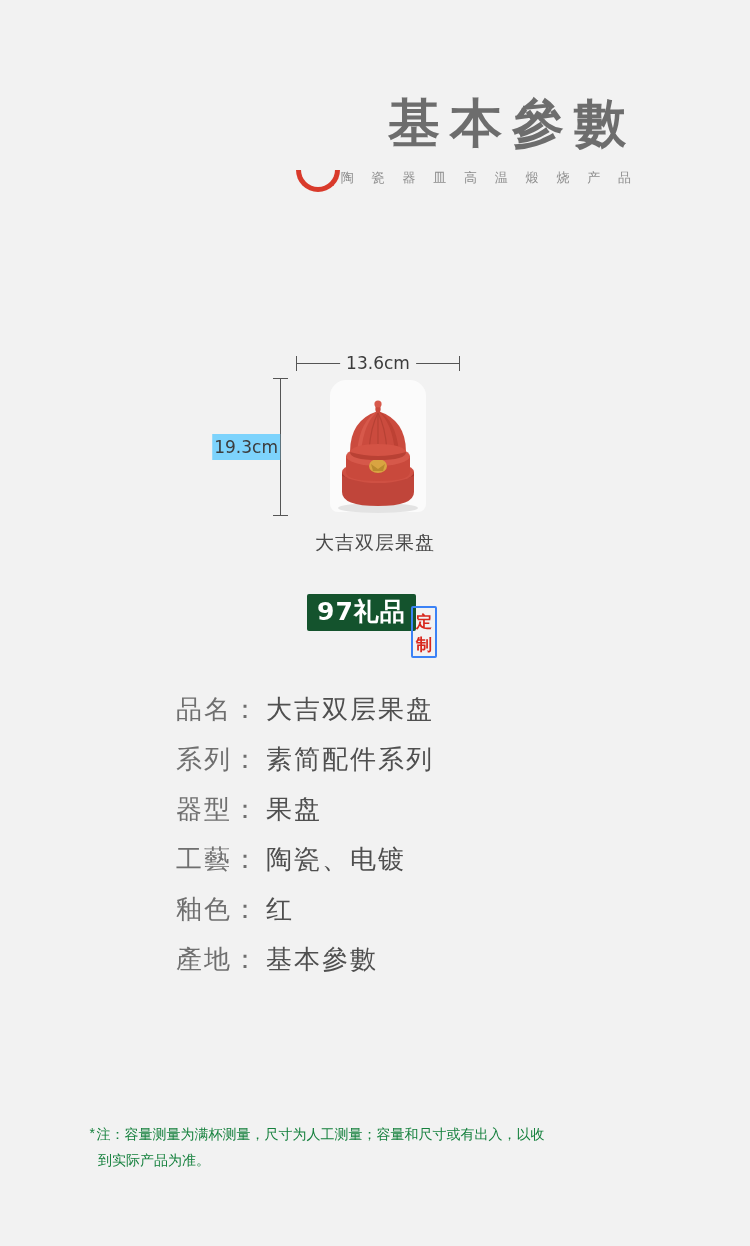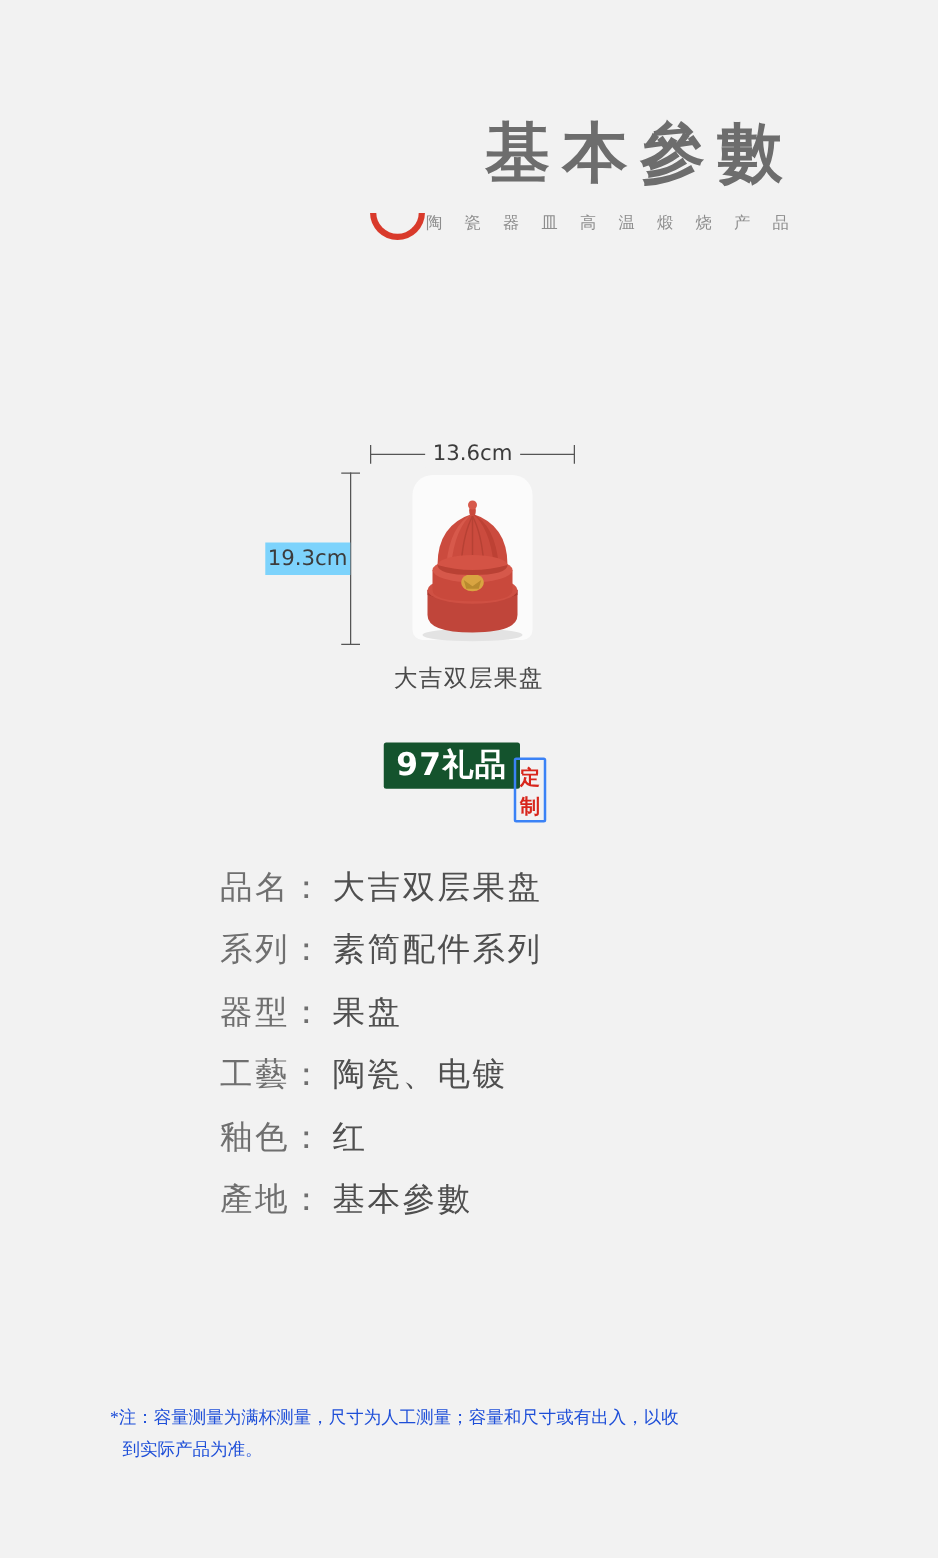--- a/index.html
+++ b/index.html
@@ -245,23 +245,23 @@
     margin-left: 6px;
     white-space: nowrap;
   }
 
   
   .footnote {
     position: absolute;
     top: 1122px;
     left: 88px;
     width: 580px;
-    font-family: Liberation Serif, serif;
+    font-family: Liberation Mono, monospace;
     font-size: 14px;
-    color: #1d4ed8;
+    color: #15803d;
     line-height: 26px;
   }
   .footnote .fn-line2 {
     display: block;
     margin-left: 10px;
   }
 </style>
 </head>
 <body>
 

